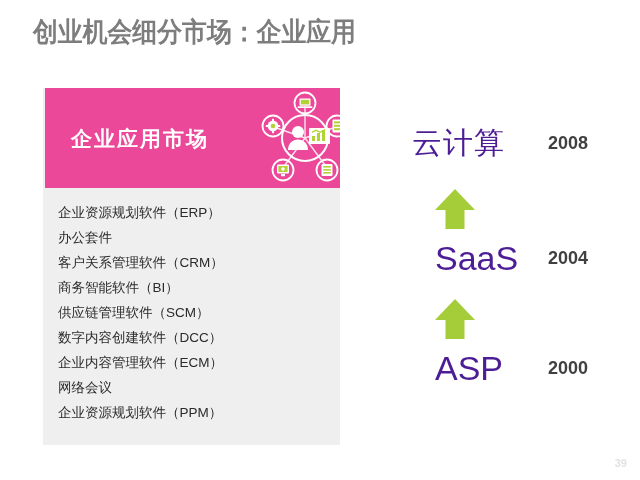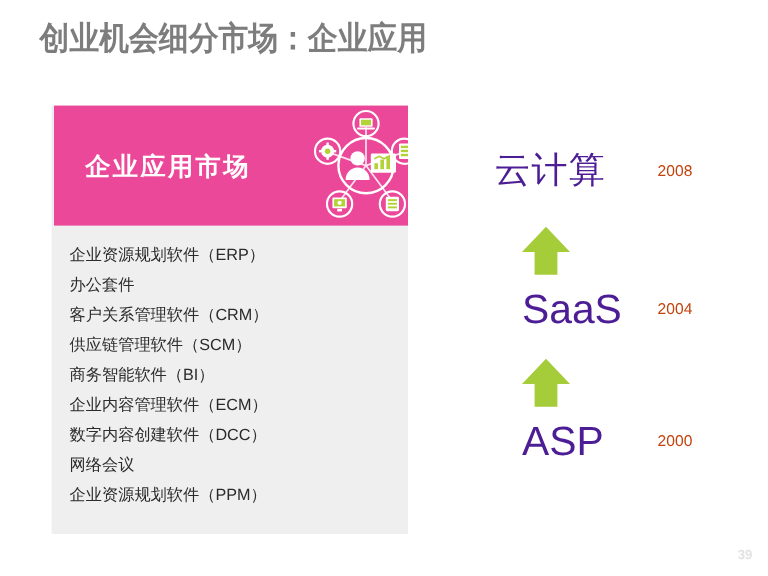--- a/index.html
+++ b/index.html
@@ -109,23 +109,23 @@
   }
   .stage-label.latin {
     font-size: 34px;
     letter-spacing: 0px;
     margin-left: 23px;
   }
   .stage-year {
     position: absolute;
     left: 148px;
     top: 0;
-    font-size: 13px;
-    font-weight: normal;
-    color: #c2410c;
+    font-size: 18px;
+    font-weight: bold;
+    color: #404040;
     line-height: 42px;
     white-space: nowrap;
   }
   .arrow {
     position: absolute;
     left: 32px;
     width: 46px;
     height: 46px;
   }
 
@@ -229,24 +229,24 @@
         </g>
         <circle cx="16" cy="36" r="2.3" fill="#b2d235"></circle>
       </g>
     </svg>
   </div>
 
   <div id="product-list">
     <div class="list-item">企业资源规划软件（ERP）</div>
     <div class="list-item">办公套件</div>
     <div class="list-item">客户关系管理软件（CRM）</div>
+    <div class="list-item">商务智能软件（BI）</div>
     <div class="list-item">供应链管理软件（SCM）</div>
-    <div class="list-item">商务智能软件（BI）</div>
+    <div class="list-item">数字内容创建软件（DCC）</div>
     <div class="list-item">企业内容管理软件（ECM）</div>
-    <div class="list-item">数字内容创建软件（DCC）</div>
     <div class="list-item">网络会议</div>
     <div class="list-item">企业资源规划软件（PPM）</div>
   </div>
 
   <div id="evolution">
 
     <div class="stage" style="top:12px;">
       <span class="stage-label">云计算</span>
       <span class="stage-year">2008</span>
     </div>

